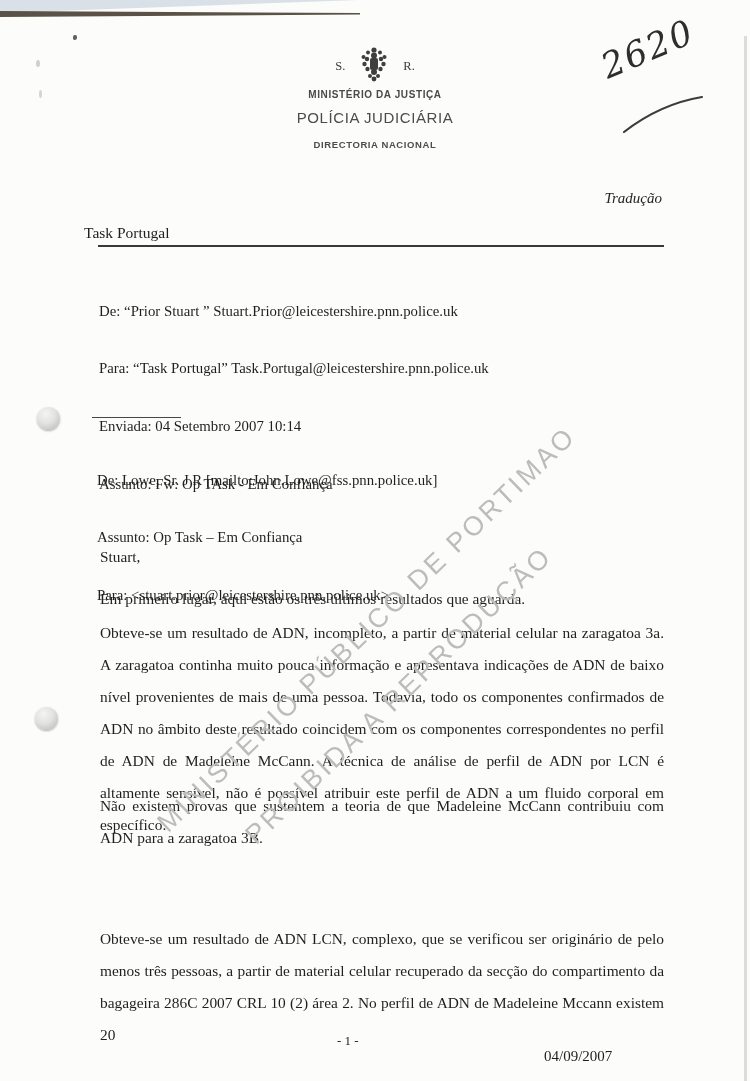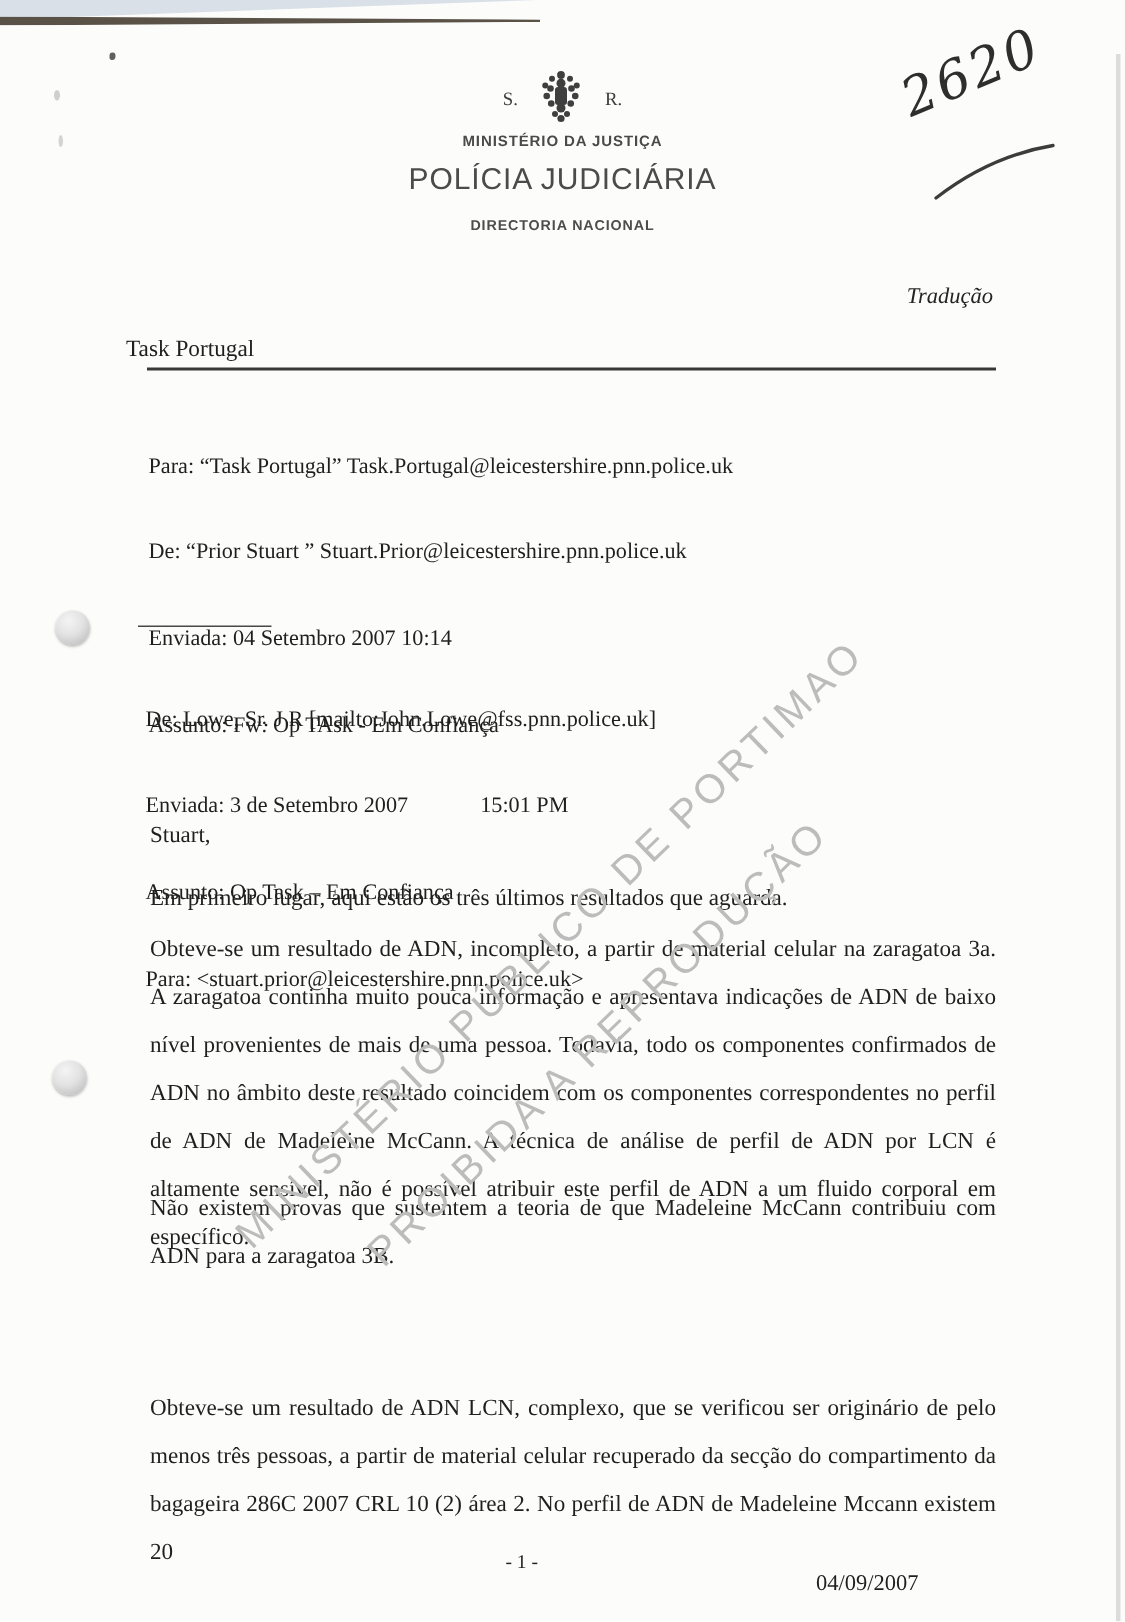--- a/index.html
+++ b/index.html
@@ -44,21 +44,21 @@
   
   .letterhead { position:absolute; top:48px; left:0; width:750px; text-align:center; }
   .crest-row { display:flex; justify-content:center; align-items:center; gap:13px; height:36px; }
   .sr-letter { font-size:12.5px; color:#3c3c3c; }
   .ministry {
     margin-top:5px; font-family:"Liberation Sans", sans-serif;
     font-size:10px; font-weight:bold; letter-spacing:.6px; color:#4a4a4a;
   }
   .org-title {
     margin-top:9px; font-family:"Liberation Sans", sans-serif;
-    font-size:20px; letter-spacing:.6px; color:#4b4b4b;
+    font-size:15px; letter-spacing:.6px; color:#4b4b4b;
   }
   .org-subtitle {
     margin-top:13px; font-family:"Liberation Sans", sans-serif;
     font-size:9.5px; font-weight:bold; letter-spacing:.6px; color:#4c4c4c;
   }
 
   
   .traducao {
     position:absolute; top:190px; right:88px;
     font-style:italic; font-size:15px; color:#242424;text-align:center;
@@ -141,31 +141,30 @@
     <div class="ministry">MINISTÉRIO DA JUSTIÇA</div>
     <div class="org-title">POLÍCIA JUDICIÁRIA</div>
     <div class="org-subtitle">DIRECTORIA NACIONAL</div>
   </div>
 
   <div class="traducao">Tradução</div>
   <div class="section-title">Task Portugal</div>
   <div class="section-rule"></div>
 
   <div class="email-block email-1">
+    <div class="email-line">De: “Prior Stuart ” Stuart.Prior@leicestershire.pnn.police.uk</div>
     <div class="email-line">Para: “Task Portugal” Task.Portugal@leicestershire.pnn.police.uk</div>
-    <div class="email-line">De: “Prior Stuart ” Stuart.Prior@leicestershire.pnn.police.uk</div>
     <div class="email-line">Enviada: 04 Setembro 2007 10:14</div>
     <div class="email-line">Assunto: Fw: Op TAsk - Em Confiança</div>
   </div>
 
   <div class="reply-separator"></div>
 
   <div class="email-block email-2">
     <div class="email-line">De: Lowe, Sr. J R [mailto:John.Lowe@fss.pnn.police.uk]</div>
-    <div class="email-line">Enviada: 3 de Setembro 2007             15:01 PM</div>
     <div class="email-line">Assunto: Op Task – Em Confiança</div>
     <div class="email-line">Para: &lt;stuart.prior@leicestershire.pnn.police.uk&gt;</div>
   </div>
 
   <div class="salutation">Stuart,</div>
   <div class="para para-intro">Em primeiro lugar, aqui estão os três últimos resultados que aguarda.</div>
   <div class="para para-1">Obteve-se um resultado de ADN, incompleto, a partir de material celular na zaragatoa 3a. A zaragatoa continha muito pouca informação e apresentava indicações de ADN de baixo nível provenientes de mais de uma pessoa. Todavia, todo os componentes confirmados de ADN no âmbito deste resultado coincidem com os componentes correspondentes no perfil de ADN de Madeleine McCann. A técnica de análise de perfil de ADN por LCN é altamente sensível, não é possível atribuir este perfil de ADN a um fluido corporal em específico.</div>
   <div class="para para-2">Não existem provas que sustentem a teoria de que Madeleine McCann contribuiu com ADN para a zaragatoa 3B.</div>
   <div class="para para-3">Obteve-se um resultado de ADN LCN, complexo, que se verificou ser originário de pelo menos três pessoas, a partir de material celular recuperado da secção do compartimento da bagageira 286C 2007 CRL 10 (2) área 2. No perfil de ADN de Madeleine Mccann existem 20</div>
 

